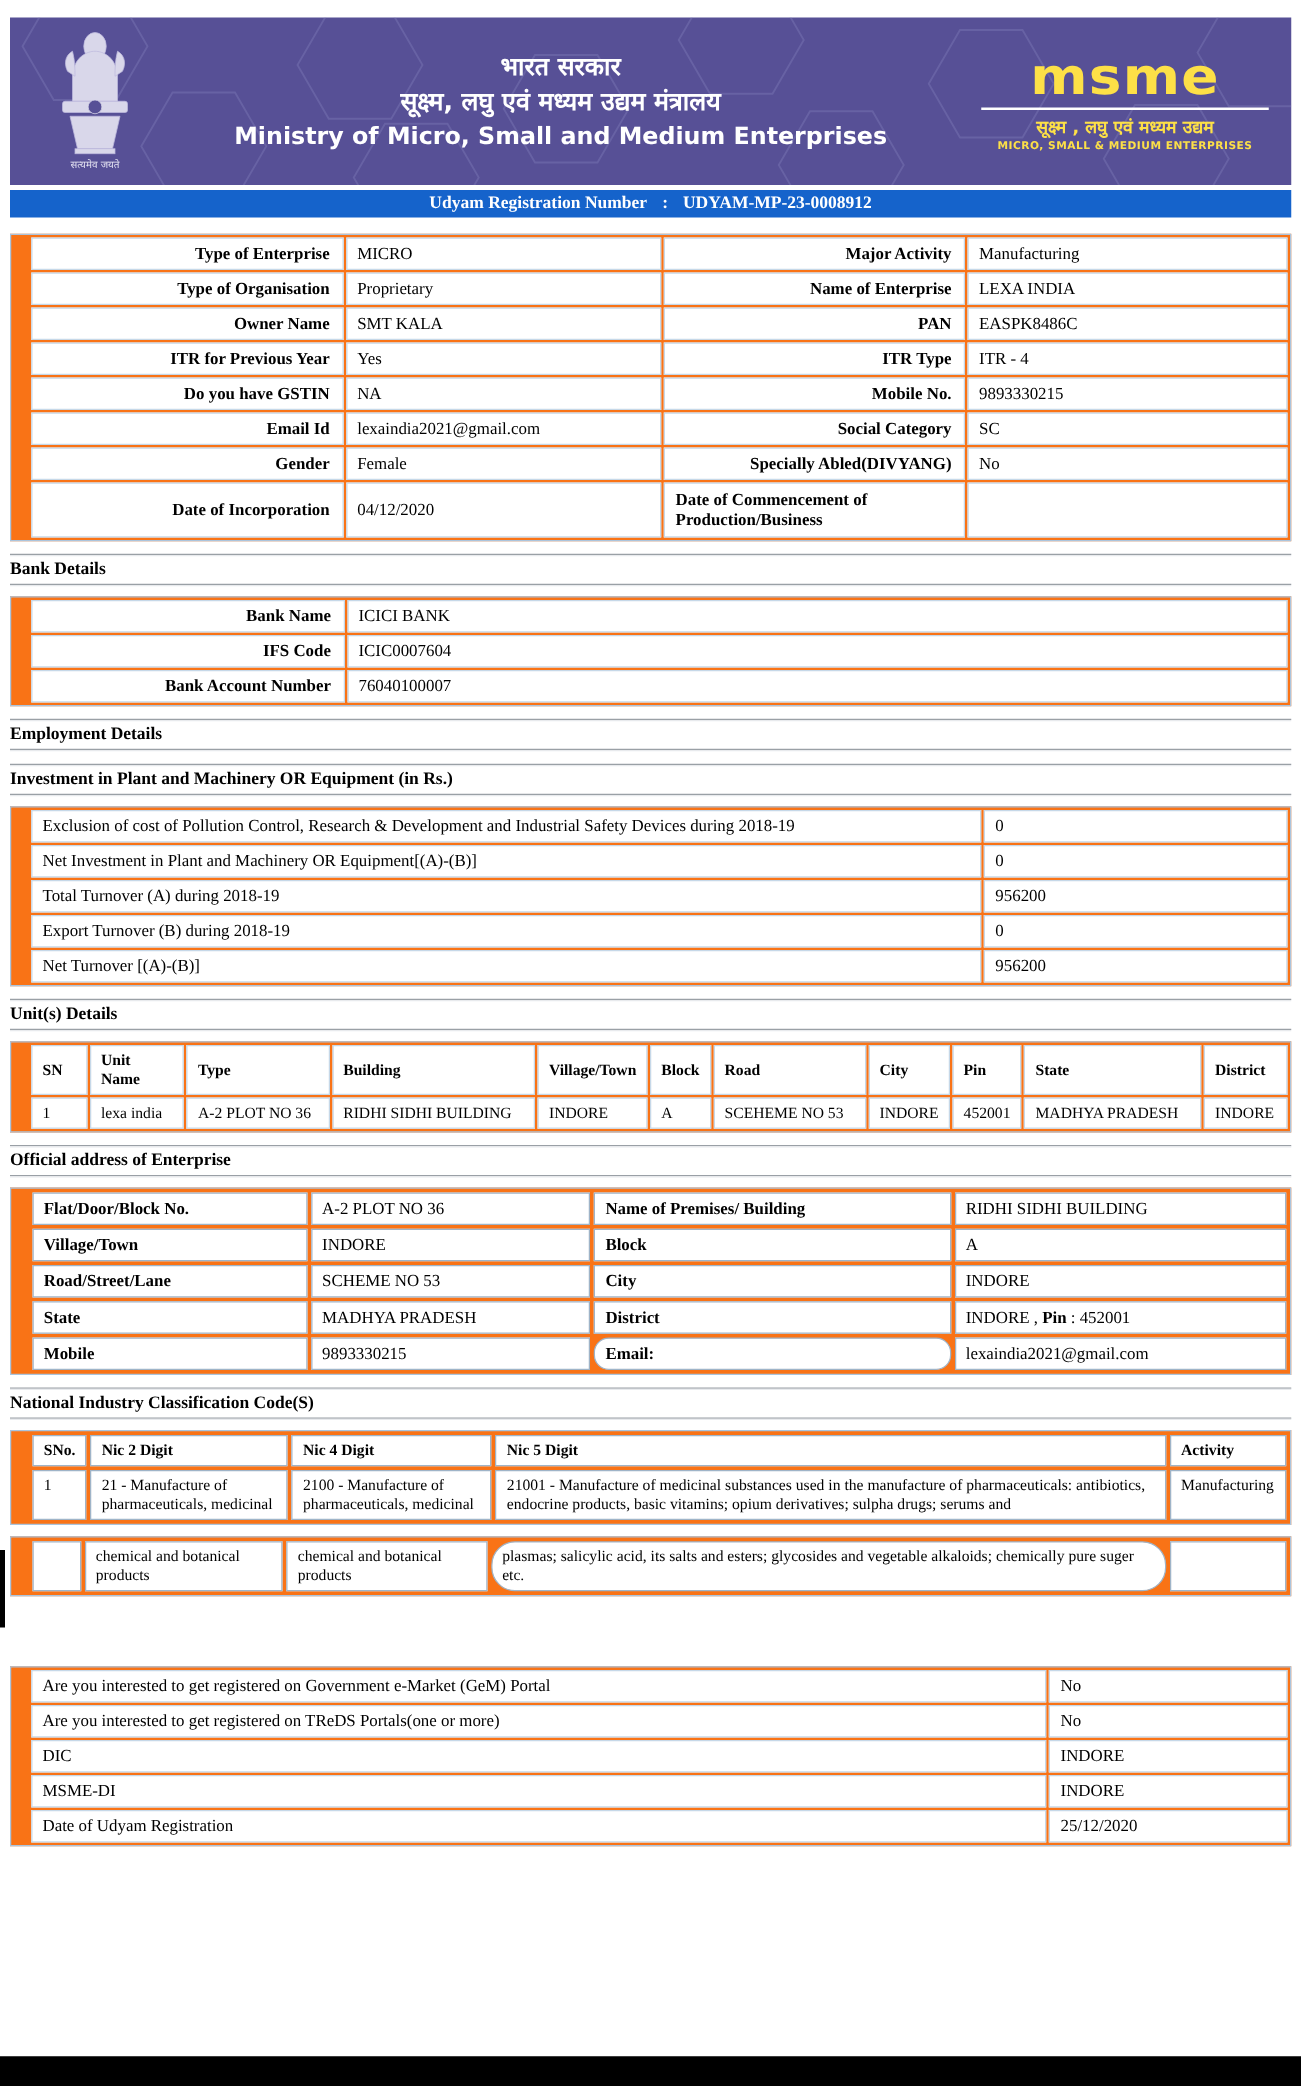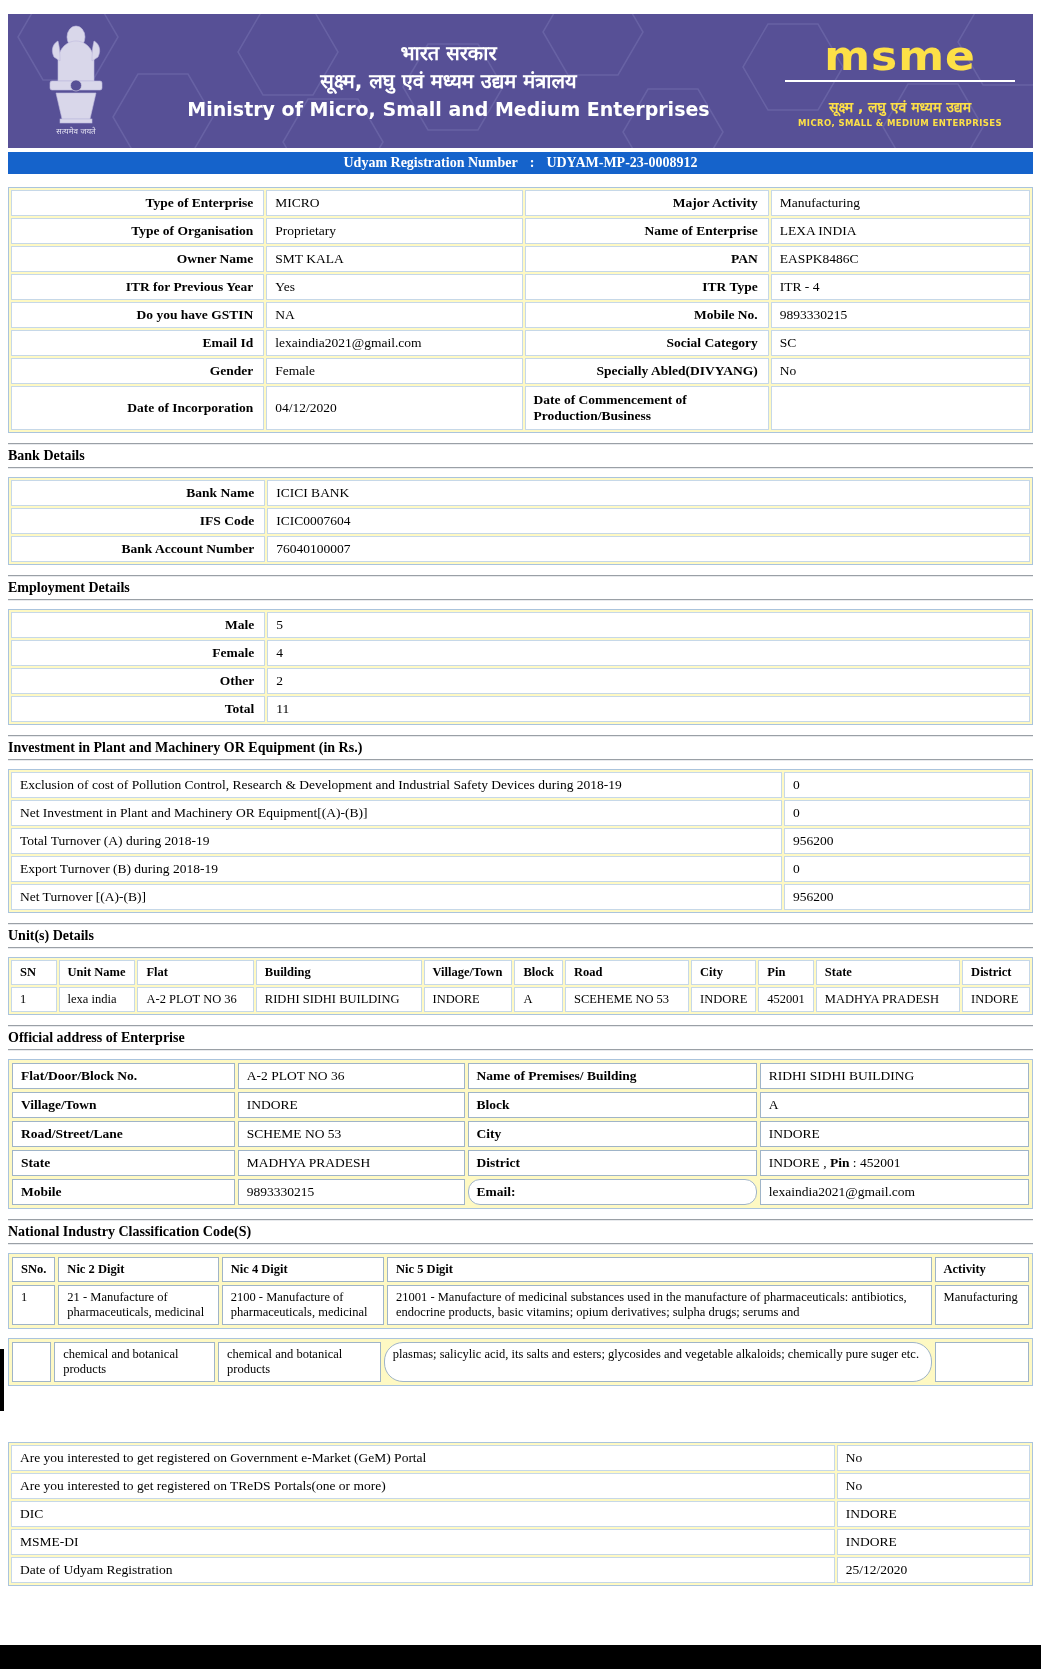--- a/index.html
+++ b/index.html
@@ -9,34 +9,34 @@
 
   
   .banner { position:relative; margin:0 8px; height:134px; background:#575096; overflow:hidden; display:flex; align-items:center; }
   .hex-svg { position:absolute; left:0; top:0; width:100%; height:100%; }
   .emblem { position:relative; margin-left:32px; width:72px; height:116px; flex:0 0 auto;text-align:right; }
   .banner-center { position:relative; flex:1 1 auto; text-align:center; color:#fff; font-family:"DejaVu Sans", sans-serif; padding:0 10px; }
   .bc-hi { font-size:20px; font-weight:bold; line-height:1.4; }
   .bc-en { font-size:19px; font-weight:bold; line-height:1.5; }
   .msme { position:relative; flex:0 0 auto; width:230px; margin-right:18px; text-align:center; color:#fde047; font-family:"DejaVu Sans", sans-serif; }
   .msme-word { font-size:44px; font-weight:bold; letter-spacing:1px; line-height:1.0; transform:scaleY(0.92); }
-  .msme-hi { font-size:14px; font-weight:bold; margin-top:2px; border-top:2px solid #ffffff; padding-top:15px; }
+  .msme-hi { font-size:14px; font-weight:bold; margin-top:2px; border-top:2px solid #ffffff; padding-top:3px; }
   .msme-en { font-size:8.5px; font-weight:bold; letter-spacing:0.4px; margin-top:2px; }
 
   
   .reg-bar { margin:4px 8px 0 8px; height:22px; background:#1563cb; color:#fff; text-align:center; font-weight:bold; font-size:14px; line-height:22px; }
   .reg-bar span { padding:0 6px; }
 
   
   .content { margin:13px 8px 0 8px; width:1025px; }
   .rule { border:0; height:2px; border-top:1px solid #9aa0a6; border-bottom:1px solid #e8eaed; margin:10px 0 2px 0; }
   .rule.below { margin:2px 0 8px 0; }
   .section-heading { font-weight:bold; font-size:14px; margin:3px 0; }
 
-  table.grid { width:100%; border-collapse:separate; border-spacing:2px; border:1px solid #aac4dd; background:#fef9c3; font-size:13.5px; }
+  table.grid { width:100%; border-collapse:separate; border-spacing:2px; border:1px solid #aac4dd; background:#f97316; font-size:13.5px;padding-left:14px; }
   table.grid td, table.grid th { border:1px solid #c6d8e8; background:#fff; padding:4px 8px; vertical-align:middle; text-align:left; }
   table.grid td.lbl { font-weight:bold; text-align:right; padding-right:10px; }
   table.boxed { border-spacing:3px; }
   table.boxed td, table.boxed th { border:1px solid #9fb4c8; }
   table.small { font-size:12.5px; }
   table.small th { font-weight:bold; }
   td.center { text-align:center; }
 
   .nic-wrap { position:relative; }
   .nic-top { border-bottom:0; }
@@ -184,44 +184,20 @@
       <tr>
         <td class="lbl">Bank Account Number</td>
         <td>76040100007</td>
       </tr>
     </tbody>
       </table>
 
     <hr class="rule">
     <div class="section-heading">Employment Details</div>
     <hr class="rule below">
-    <table class="grid">
-      <colgroup>
-          <col style="width:25%">
-          <col style="width:75%">
-        </colgroup>
-      <tbody>
-          <tr>
-        <td class="lbl">Male</td>
-        <td>5</td>
-      </tr>
-      <tr>
-        <td class="lbl">Female</td>
-        <td>4</td>
-      </tr>
-      <tr>
-        <td class="lbl">Other</td>
-        <td>2</td>
-      </tr>
-      <tr>
-        <td class="lbl">Total</td>
-        <td>11</td>
-      </tr>
-    </tbody>
-      </table>
 
     <hr class="rule">
     <div class="section-heading">Investment in Plant and Machinery OR Equipment (in Rs.)</div>
     <hr class="rule below">
     <table class="grid">
       <colgroup>
           <col style="width:75.8%">
           <col style="width:24.2%">
         </colgroup>
       <tbody>
@@ -262,21 +238,21 @@
           <col style="width:12.6%">
           <col style="width:6%">
         <col style="width:5.4%">
           <col style="width:14.7%">
           <col style="width:6.8%">
       </colgroup>
       <tbody>
           <tr>
         <th>SN</th>
         <th>Unit Name</th>
-        <th>Flat</th>
+        <th>Type</th>
         <th>Building</th>
         <th>Village/Town</th>
         <th>Block</th>
         <th>Road</th>
         <th>City</th>
         <th>Pin</th>
         <th>State</th>
         <th>District</th>
       </tr>
       <tr>

